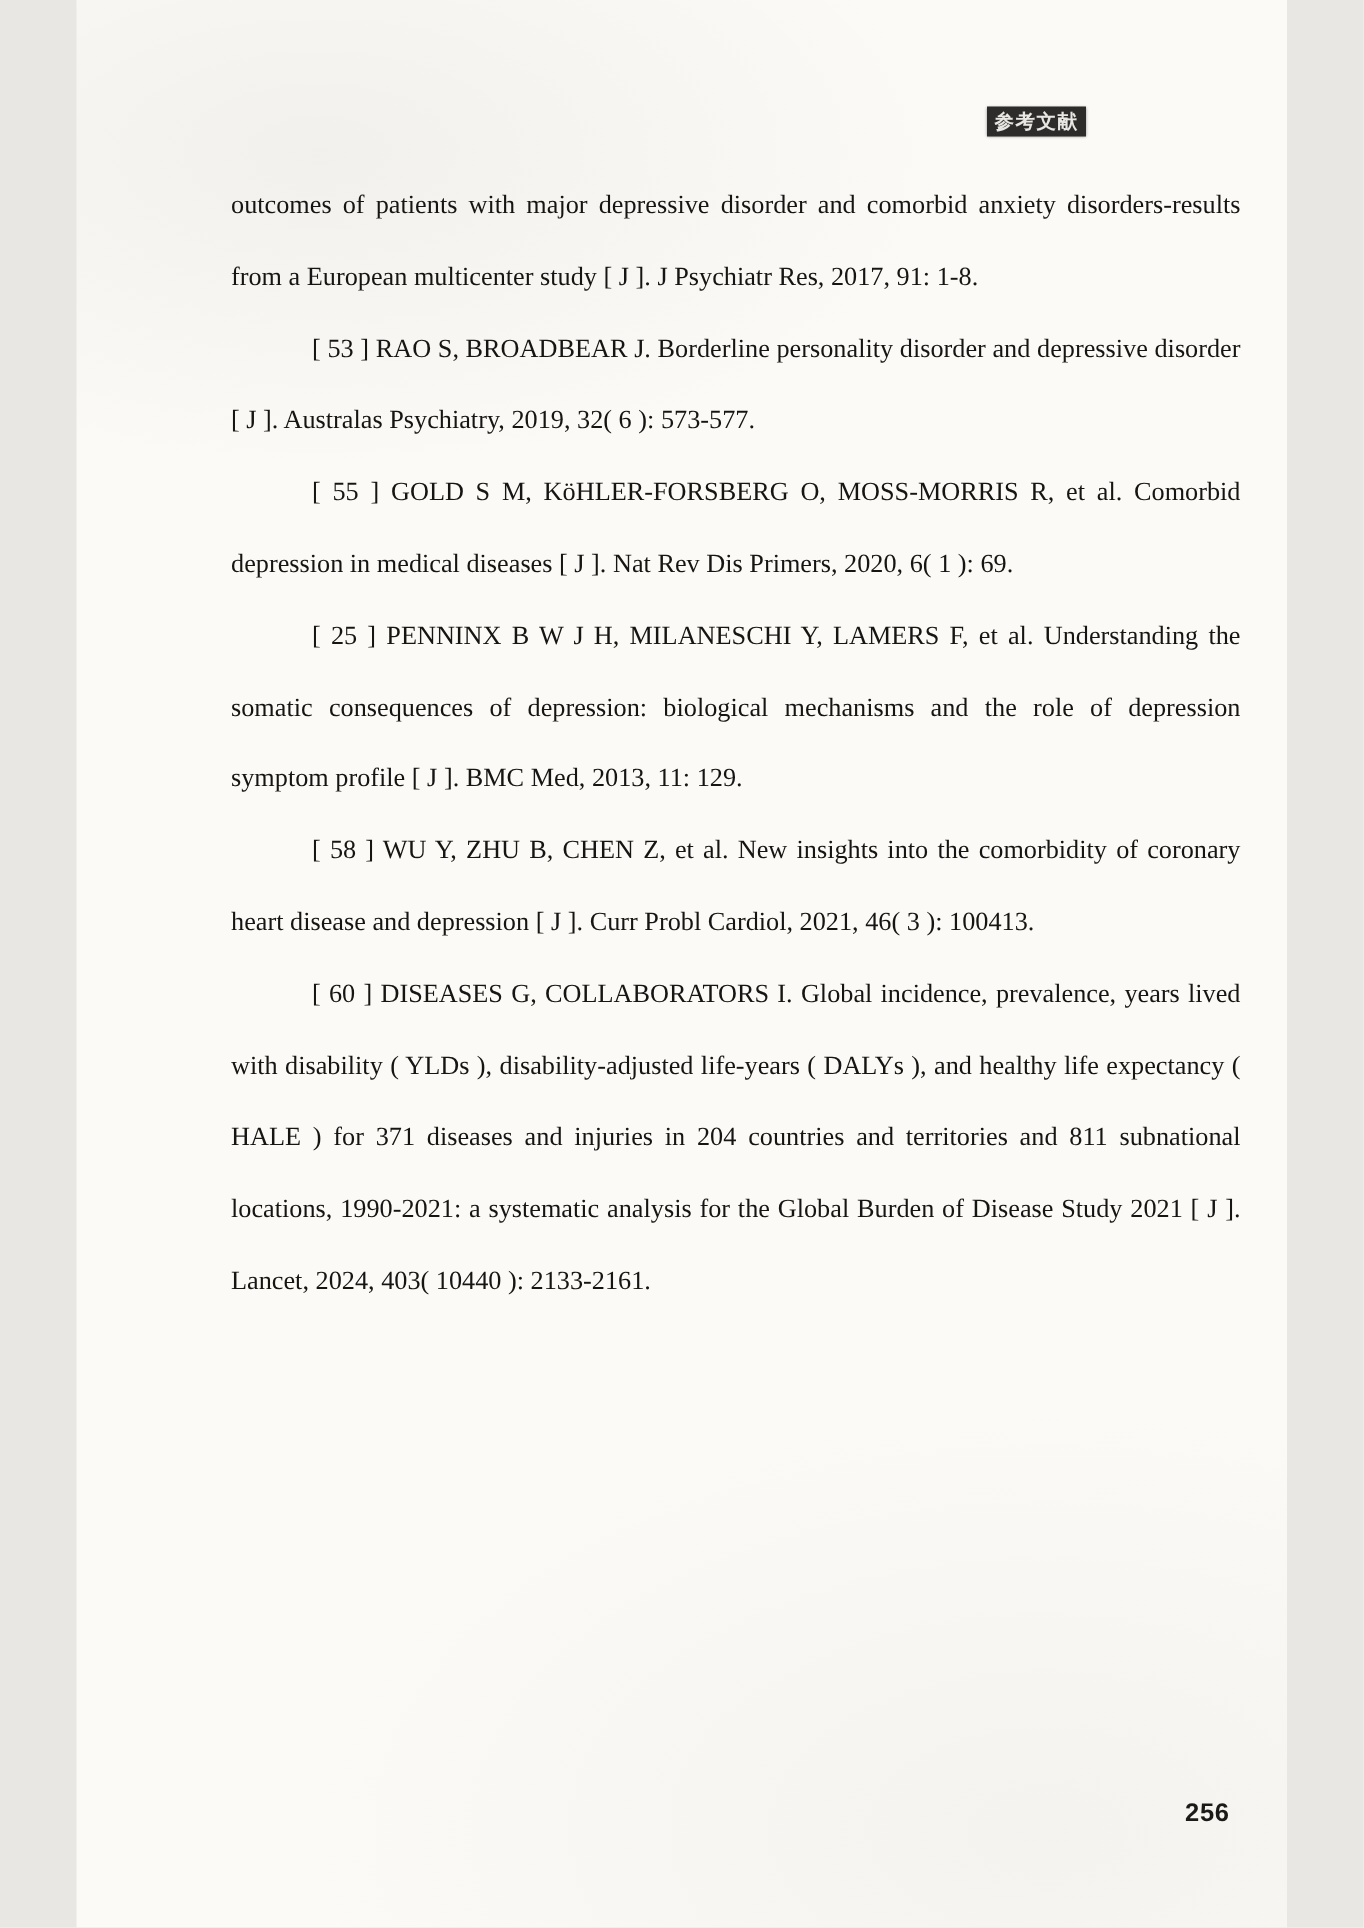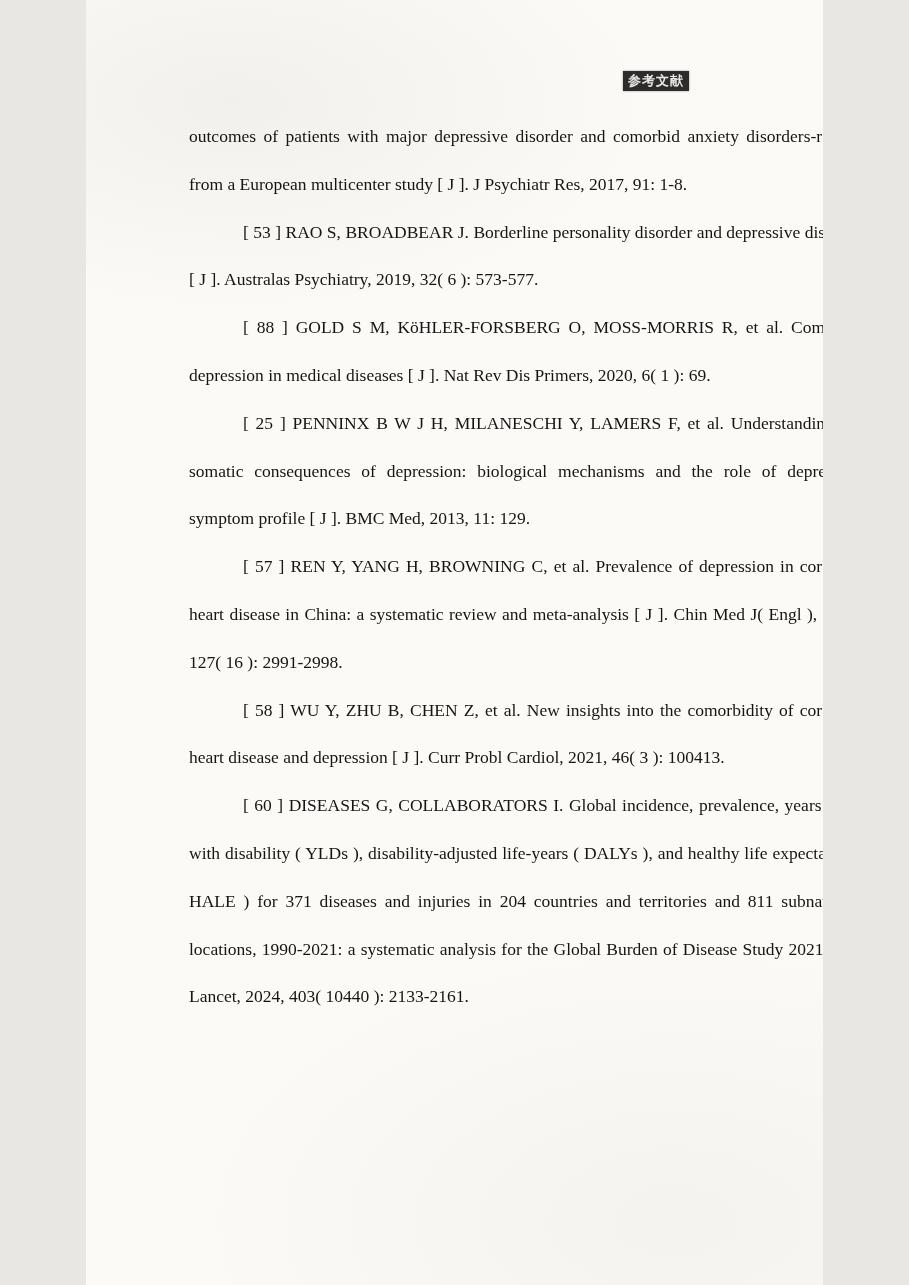--- a/index.html
+++ b/index.html
@@ -2,21 +2,21 @@
 <html><head>
 <meta charset="utf-8">
 <style>
   html, body {
     margin: 0;
     padding: 0;
     background: #e9e7e3;
   }
   .page {
     position: relative;
-    width: 737px;
+    width: 807px;
     height: 1285px;
     margin: 0 auto;
     background:
       radial-gradient(ellipse 600px 300px at 20% 8%, rgba(200,196,188,0.18), rgba(0,0,0,0) 70%),
       radial-gradient(ellipse 700px 400px at 80% 95%, rgba(205,200,192,0.15), rgba(0,0,0,0) 70%),
       #fbfaf7;
     overflow: hidden;
     font-family: "Liberation Serif", "DejaVu Serif", serif;
     color: #161513;
   }
@@ -64,23 +64,22 @@
 </head>
 <body>
 
 <div class="page">
 
   <div class="header-badge">参考文献</div>
 
   <main class="content">
     <p class="cont">outcomes of patients with major depressive disorder and comorbid anxiety disorders-results from a European multicenter study [ J ]. J Psychiatr Res, 2017, 91: 1-8.</p>
     <p class="entry">[ 53 ] RAO S, BROADBEAR J. Borderline personality disorder and depressive disorder [ J ]. Australas Psychiatry, 2019, 32( 6 ): 573-577.</p>
-    <p class="entry">[ 88 ] GOLD S M, KöHLER-FORSBERG O, MOSS-MORRIS R, et al. Comorbid depression in medical diseases [ J ]. Nat Rev Dis Primers, 2020, 6( 1 ): 69.</p>
+    <p class="entry">[ 55 ] GOLD S M, KöHLER-FORSBERG O, MOSS-MORRIS R, et al. Comorbid depression in medical diseases [ J ]. Nat Rev Dis Primers, 2020, 6( 1 ): 69.</p>
     <p class="entry">[ 25 ] PENNINX B W J H, MILANESCHI Y, LAMERS F, et al. Understanding the somatic consequences of depression: biological mechanisms and the role of depression symptom profile [ J ]. BMC Med, 2013, 11: 129.</p>
-    <p class="entry">[ 57 ] REN Y, YANG H, BROWNING C, et al. Prevalence of depression in coronary heart disease in China: a systematic review and meta-analysis [ J ]. Chin Med J( Engl ), 2014, 127( 16 ): 2991-2998.</p>
     <p class="entry">[ 58 ] WU Y, ZHU B, CHEN Z, et al. New insights into the comorbidity of coronary heart disease and depression [ J ]. Curr Probl Cardiol, 2021, 46( 3 ): 100413.</p>
     <p class="entry">[ 60 ] DISEASES G, COLLABORATORS I. Global incidence, prevalence, years lived with disability ( YLDs ), disability-adjusted life-years ( DALYs ), and healthy life expectancy ( HALE ) for 371 diseases and injuries in 204 countries and territories and 811 subnational locations, 1990-2021: a systematic analysis for the Global Burden of Disease Study 2021 [ J ]. Lancet, 2024, 403( 10440 ): 2133-2161.</p>
 
   </main>
 
   <div class="page-number">256</div>
 
 </div>
 
 </body></html>

